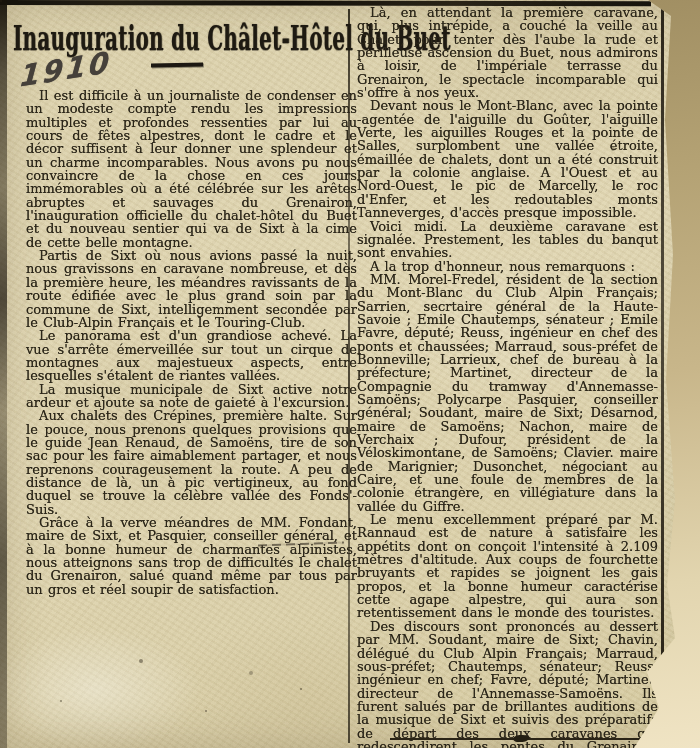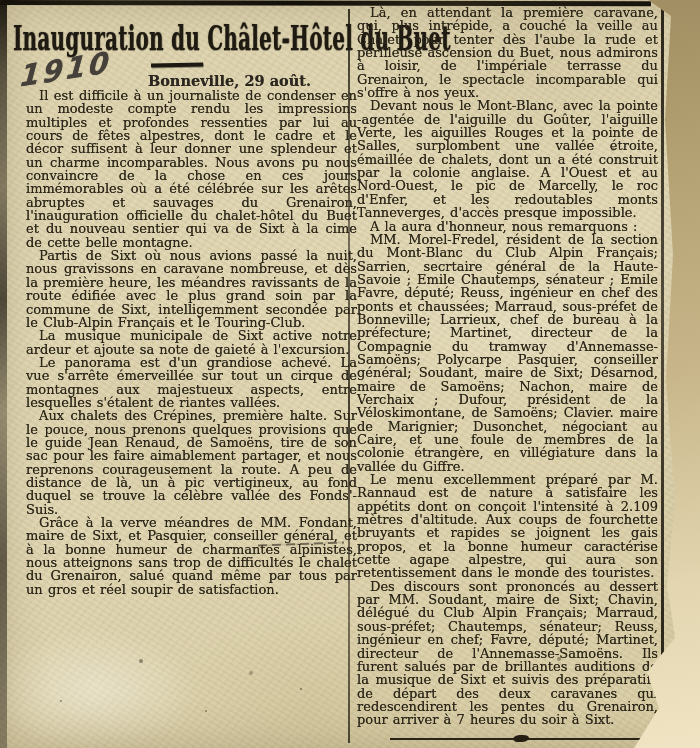--- a/index.html
+++ b/index.html
@@ -86,36 +86,36 @@
 
   <div class="clipping">
     <div class="edge-top"></div>
     <div class="edge-left"></div>
     <div class="rule-middle"></div>
     <div class="rule-right"></div>
 
     <h1 class="headline"><span class="squeeze">Inauguration du Châlet-Hôtel du Buet</span></h1>
     <div class="headline-underline"></div>
     <div class="handwritten">1910</div>
-    <div class="dateline">Bonneville, 29 août.</div>
 
     <div class="col col-left">
       <p>Il est difficile à un journaliste de condenser en un modeste compte rendu les impressions multiples et profondes ressenties par lui au cours de fêtes alpestres, dont le cadre et le décor suffisent à leur donner une splendeur et un charme incomparables. Nous avons pu nous convaincre de la chose en ces jours immémorables où a été célébrée sur les arêtes abruptes et sauvages du Grenairon, l'inauguration officielle du chalet-hôtel du Buet et du nouveau sentier qui va de Sixt à la cime de cette belle montagne.</p>
       <p>Partis de Sixt où nous avions passé la nuit, nous gravissons en caravane nombreuse, et dès la première heure, les méandres ravissants de la route édifiée avec le plus grand soin par la commune de Sixt, intelligemment secondée par le Club-Alpin Français et le Touring-Club.</p>
+      <p>Le panorama est d'un grandiose achevé. La vue s'arrête émerveillée sur tout un cirque de montagnes aux majestueux aspects, entre lesquelles s'étalent de riantes vallées.</p>
       <p>La musique municipale de Sixt active notre ardeur et ajoute sa note de gaieté à l'excursion.</p>
-      <p>Le panorama est d'un grandiose achevé. La vue s'arrête émerveillée sur tout un cirque de montagnes aux majestueux aspects, entre lesquelles s'étalent de riantes vallées.</p>
       <p>Aux chalets des Crépines, première halte. Sur le pouce, nous prenons quelques provisions que le guide Jean Renaud, de Samoëns, tire de son sac pour les faire aimablement partager, et nous reprenons courageusement la route. A peu de distance de là, un à pic vertigineux, au fond duquel se trouve la célèbre vallée des Fonds'-Suis.</p>
       <p>Grâce à la verve méandres de MM. Fondant, maire de Sixt, et Pasquier, conseiller général, et à la bonne humeur de charmantes alpinistes, nous atteignons sans trop de difficultés le chalet du Grenairon, salué quand même par tous par un gros et réel soupir de satisfaction.</p>
     </div>
     <div class="pencil-dash"></div>
 
     <div class="col col-right">
       <p>Là, en attendant la première caravane, qui, plus intrépide, a couché la veille au Chalet, pour tenter dès l'aube la rude et périlleuse ascension du Buet, nous admirons à loisir, de l'impériale terrasse du Grenairon, le spectacle incomparable qui s'offre à nos yeux.</p>
       <p>Devant nous le Mont-Blanc, avec la pointe -agentée de l'aiguille du Goûter, l'aiguille Verte, les aiguilles Rouges et la pointe de Salles, surplombent une vallée étroite, émaillée de chalets, dont un a été construit par la colonie anglaise. A l'Ouest et au Nord-Ouest, le pic de Marcelly, le roc d'Enfer, et les redoutables monts Tanneverges, d'accès presque impossible.</p>
-      <p>A la aura d'honneur, nous remarquons :</p>
+      <p>Voici midi. La deuxième caravane est signalée. Prestement, les tables du banqut sont envahies.</p>
+      <p>A la trop d'honneur, nous remarquons :</p>
       <p>MM. Morel-Fredel, résident de la section du Mont-Blanc du Club Alpin Français; Sarrien, secrtaire général de la Haute-Savoie ; Emile Chautemps, sénateur ; Emile Favre, député; Reuss, ingénieur en chef des ponts et chaussées; Marraud, sous-préfet de Bonneville; Larrieux, chef de bureau à la préfecture; Martinet, directeur de la Compagnie du tramway d'Annemasse-Samoëns; Polycarpe Pasquier, conseiller général; Soudant, maire de Sixt; Désarnod, maire de Samoëns; Nachon, maire de Verchaix ; Dufour, président de la Véloskimontane, de Samoëns; Clavier. maire de Marignier; Dusonchet, négociant au Caire, et une foule de membres de la colonie étrangère, en villégiature dans la vallée du Giffre.</p>
       <p>Le menu excellemment préparé par M. Rannaud est de nature à satisfaire les appétits dont on conçoit l'intensité à 2.109 mètres d'altitude. Aux coups de fourchette bruyants et rapides se joignent les gais propos, et la bonne humeur caractérise cette agape alpestre, qui aura son retentissement dans le monde des touristes.</p>
       <p>Des discours sont prononcés au dessert par MM. Soudant, maire de Sixt; Chavin, délégué du Club Alpin Français; Marraud, sous-préfet; Chautemps, sénateur; Reuss, ingénieur en chef; Favre, député; Martinet, directeur de l'Annemasse-Samoëns. Ils furent salués par de brillantes auditions de la musique de Sixt et suivis des préparatifs de départ des deux caravanes qui redescendirent les pentes du Grenairon, pour arriver à 7 heures du soir à Sixt.</p>
     </div>
 
     <div class="end-divider">
       <span class="ornament"></span>
     </div>
 
     <div class="specks"></div>

